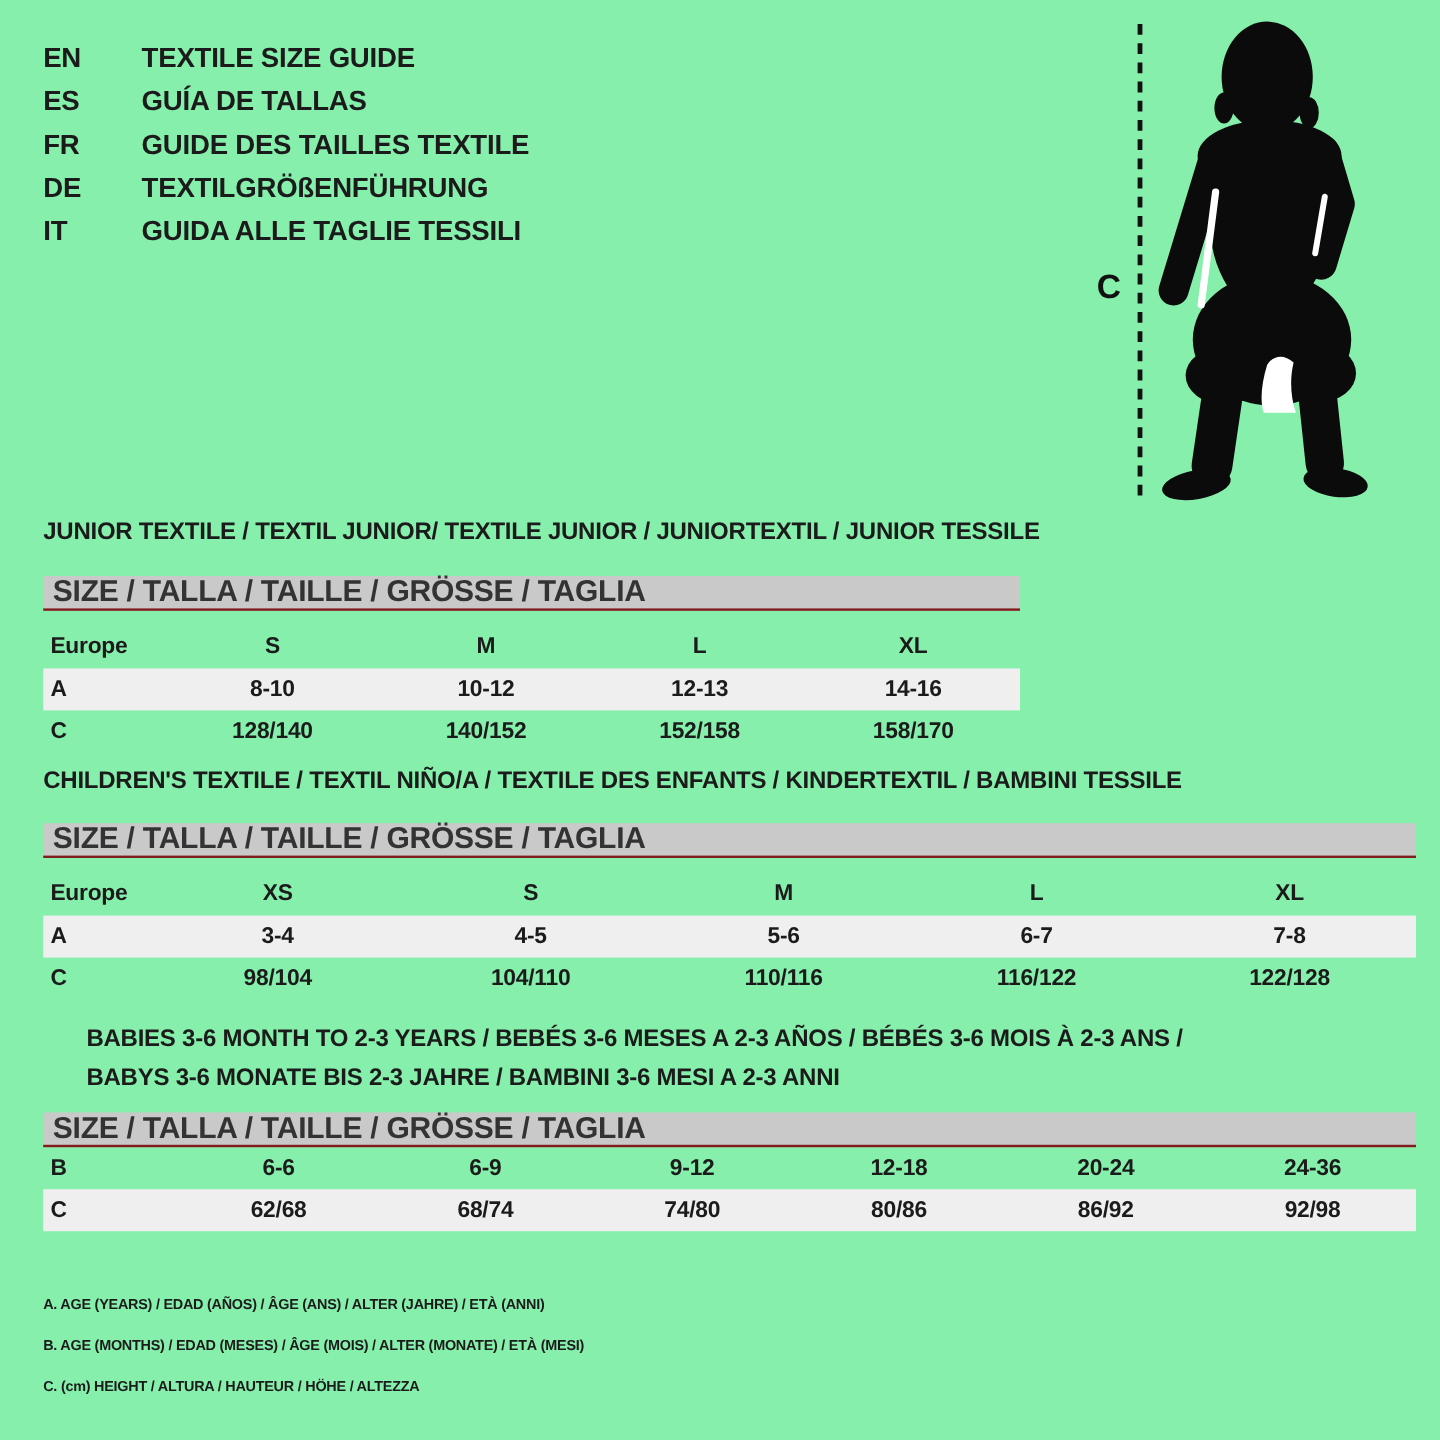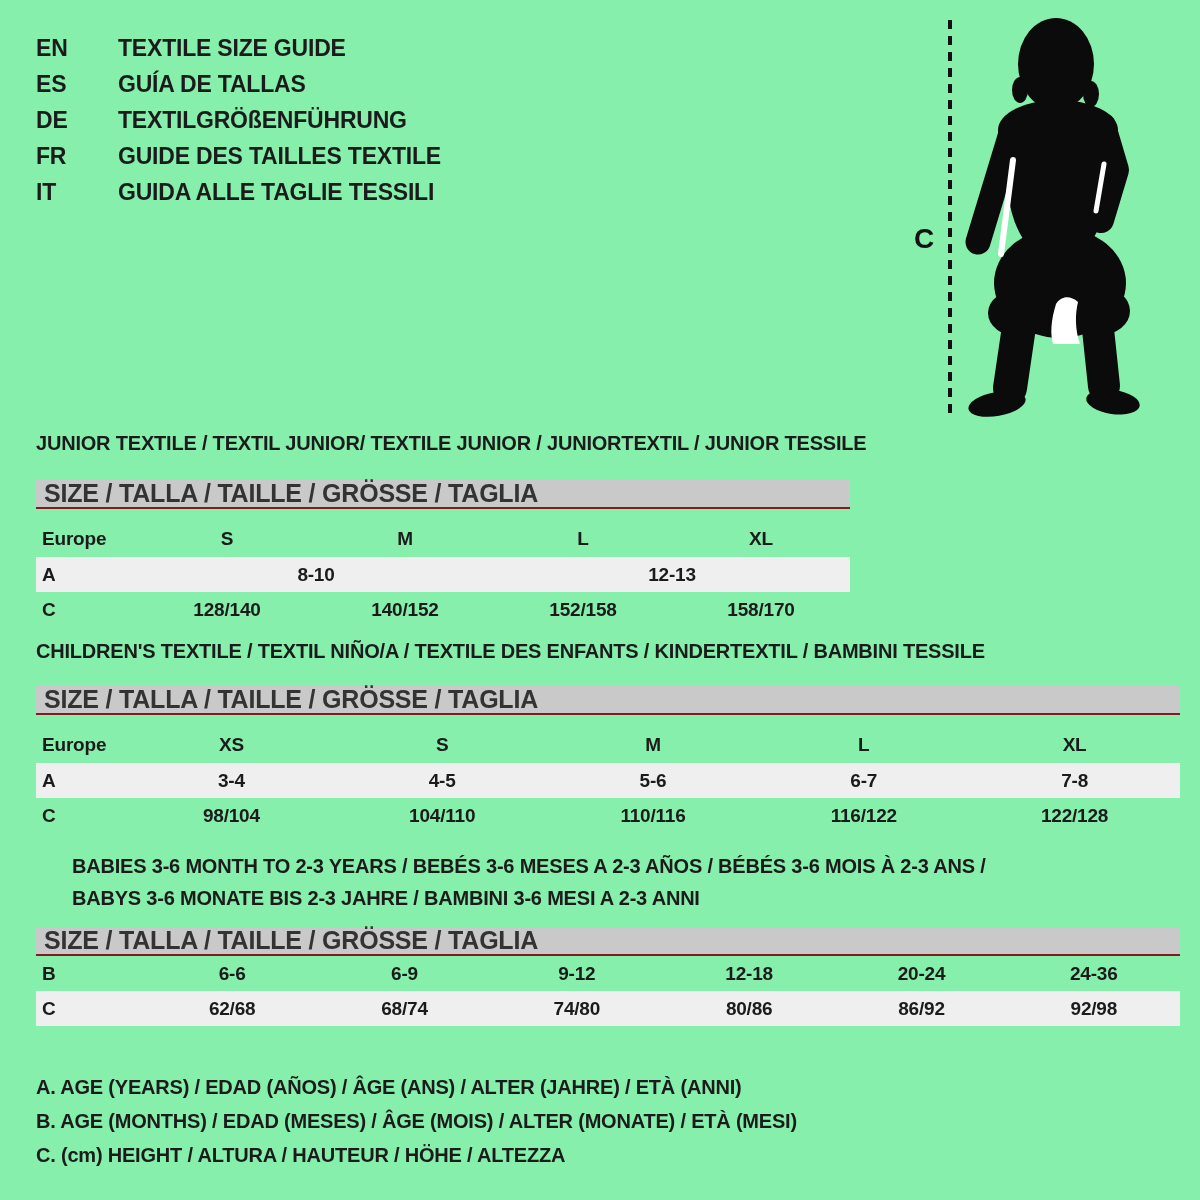--- a/index.html
+++ b/index.html
@@ -34,44 +34,44 @@
   .cl{flex:0 0 auto;padding-left:6px;}
   .junior .cl{width:96px;}
   .children .cl{width:84px;}
   .babies .cl{width:104px;}
   .cd{flex:1 1 0;text-align:center;}
   .junior{width:814px;}
   .children{width:1144px;}
   .babies{width:1144px;}
 
   
-  .notes{position:absolute;left:36px;top:1070px;font-size:20px;}
+  .notes{position:absolute;left:36px;top:1070px;font-size:12px;}
   .notes .note-line{line-height:34px;}
 </style>
 </head>
 <body>
 
 <div id="canvas">
 
   <div class="lang-list">
     <div class="lang-row">
       <span class="lang-code">EN</span>
       <span class="lang-label">TEXTILE SIZE GUIDE</span>
     </div>
     <div class="lang-row">
       <span class="lang-code">ES</span>
       <span class="lang-label">GUÍA DE TALLAS</span>
     </div>
     <div class="lang-row">
+      <span class="lang-code">FR</span>
+      <span class="lang-label">GUIDE DES TAILLES TEXTILE</span>
+    </div>
+    <div class="lang-row">
       <span class="lang-code">DE</span>
       <span class="lang-label">TEXTILGRÖßENFÜHRUNG</span>
-    </div>
-    <div class="lang-row">
-      <span class="lang-code">FR</span>
-      <span class="lang-label">GUIDE DES TAILLES TEXTILE</span>
     </div>
     <div class="lang-row">
       <span class="lang-code">IT</span>
       <span class="lang-label">GUIDA ALLE TAGLIE TESSILI</span>
     </div>
   </div>
 
   <svg id="figure-svg" width="262" height="418" viewBox="0 0 262 418" xmlns="http://www.w3.org/2000/svg">
     <line x1="52" y1="12" x2="52" y2="405" stroke="#111" stroke-width="4" stroke-dasharray="9 7"></line>
     <text x="16" y="240" font-size="28" font-weight="bold" fill="#111">C</text>
@@ -108,21 +108,23 @@
     <div class="trow cols">
       <div class="cl">Europe</div>
       <div class="cd">S</div>
       <div class="cd">M</div>
       <div class="cd">L</div>
       <div class="cd">XL</div>
     </div>
     <div class="trow shade">
       <div class="cl">A</div>
       <div class="cd">8-10</div>
+      <div class="cd">10-12</div>
       <div class="cd">12-13</div>
+      <div class="cd">14-16</div>
     </div>
     <div class="trow">
       <div class="cl">C</div>
       <div class="cd">128/140</div>
       <div class="cd">140/152</div>
       <div class="cd">152/158</div>
       <div class="cd">158/170</div>
     </div>
   </div>
 

